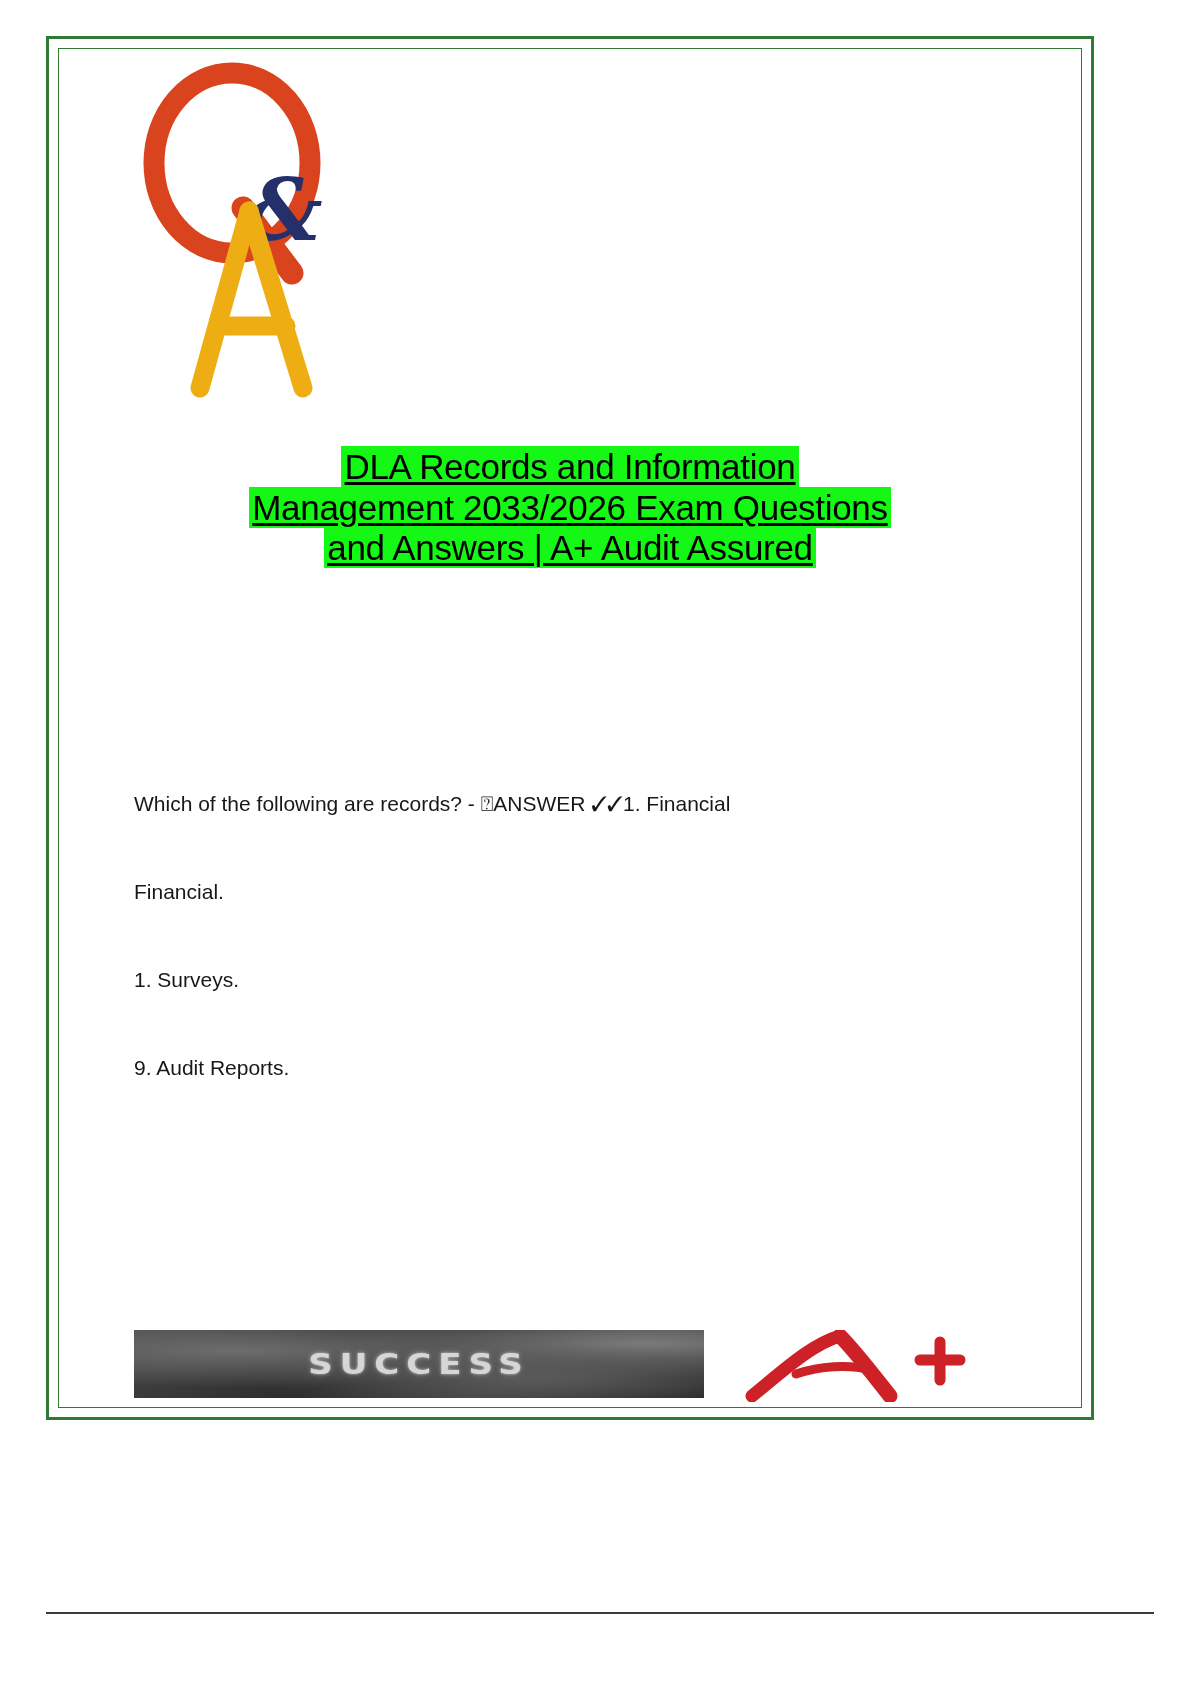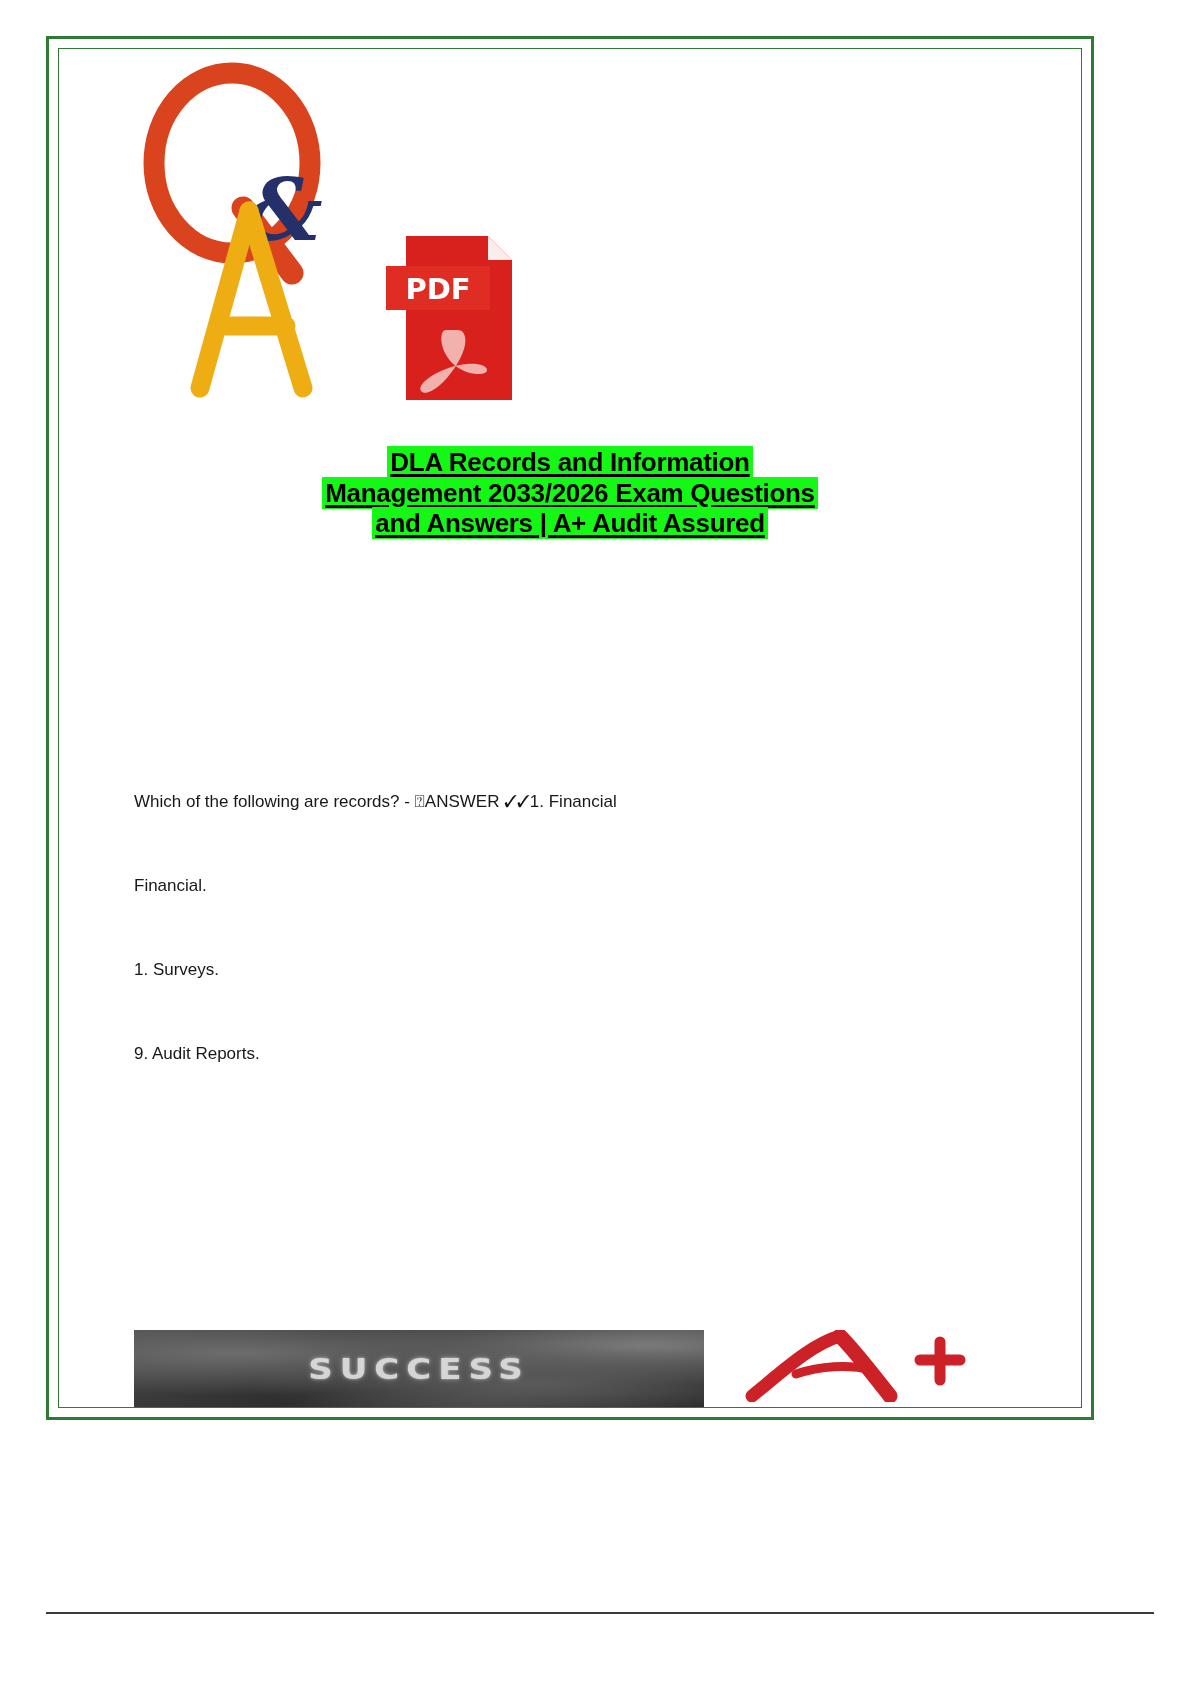--- a/index.html
+++ b/index.html
@@ -89,38 +89,38 @@
 
   .title-line {
     display: block;
     margin: 0 auto 2px auto;
     text-align: center;
   }
 
   .title-line span.hl {
     background: #15f715;
     color: #000000;
-    font-size: 26px;
-    font-weight: bold;
+    font-size: 35px;
+    font-weight: normal;
     letter-spacing: -0.3px;
     text-decoration: underline;
     text-decoration-thickness: 3px;
     text-underline-offset: 3px;
     padding: 1px 3px;
     box-decoration-break: clone;
     -webkit-box-decoration-break: clone;
   }
 
   
   .body-text {
     position: absolute;
     left: 76px;
     top: 745px;
     width: 900px;
-    font-size: 17px;
+    font-size: 21px;
     color: #17181a;
     line-height: 1.0;
   }
 
   .body-line {
     margin: 0 0 67px 0;
     white-space: nowrap;
   }
 
   
@@ -130,21 +130,21 @@
     top: 1282px;
     width: 900px;
     height: 76px;
   }
 
   .success-banner {
     position: absolute;
     left: 0;
     top: 0;
     width: 570px;
-    height: 77px;
+    height: 68px;
     overflow: hidden;
     background:
       radial-gradient(ellipse at 18% 30%, #6d6d6d 0%, rgba(109,109,109,0) 55%),
       radial-gradient(ellipse at 70% 70%, #5a5a5a 0%, rgba(90,90,90,0) 50%),
       radial-gradient(ellipse at 90% 20%, #7a7a7a 0%, rgba(122,122,122,0) 45%),
       linear-gradient(160deg, #4a4a4a 0%, #2e2e2e 45%, #414141 70%, #262626 100%);
     display: flex;
     align-items: center;
     justify-content: center;
   }
@@ -204,37 +204,20 @@
           </g>
 
           <g fill="none" stroke="#eead12" stroke-width="19" stroke-linecap="round" stroke-linejoin="round">
             <path d="M109 153 L60 330"></path>
             <path d="M109 153 L163 330"></path>
             <path d="M80 268 L146 268"></path>
           </g>
         </svg>
       </div>
 
-      <div class="pdf-icon">
-        <svg width="140" height="180" viewBox="0 0 140 180" xmlns="http://www.w3.org/2000/svg">
-
-          <path d="M26 8 H108 L132 32 V172 H26 Z" fill="#d8201c"></path>
-
-          <path d="M108 8 L132 32 H108 Z" fill="#ffffff" opacity="0.92"></path>
-
-          <rect x="6" y="38" width="104" height="44" fill="#e02d24"></rect>
-          <text x="58" y="71" text-anchor="middle" font-family="DejaVu Sans, sans-serif" font-size="29" font-weight="bold" fill="#ffffff">PDF</text>
-
-          <g fill="#f3b9b5" opacity="0.95">
-            <path d="M78 102 c7 0 9 9 6 19 c-4 13 -14 27 -24 36 c-8 7 -16 10 -19 6 c-3 -4 3 -11 14 -17
-                     c9 -5 20 -9 32 -10 c12 -1 20 2 20 6 c0 4 -8 5 -17 3 c-11 -3 -20 -10 -25 -20
-                     c-5 -10 -5 -23 1 -23 z"></path>
-          </g>
-        </svg>
-      </div>
 
     </div>
 
     <div class="doc-title">
       <div class="title-line">
         <span class="hl">DLA Records and Information</span>
       </div>
       <div class="title-line">
         <span class="hl">Management 2033/2026 Exam Questions</span>
       </div>

